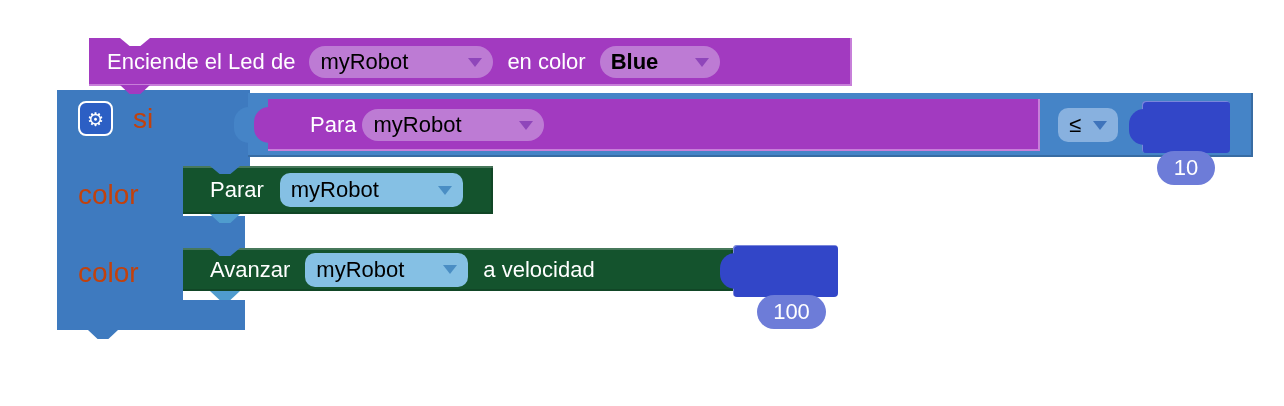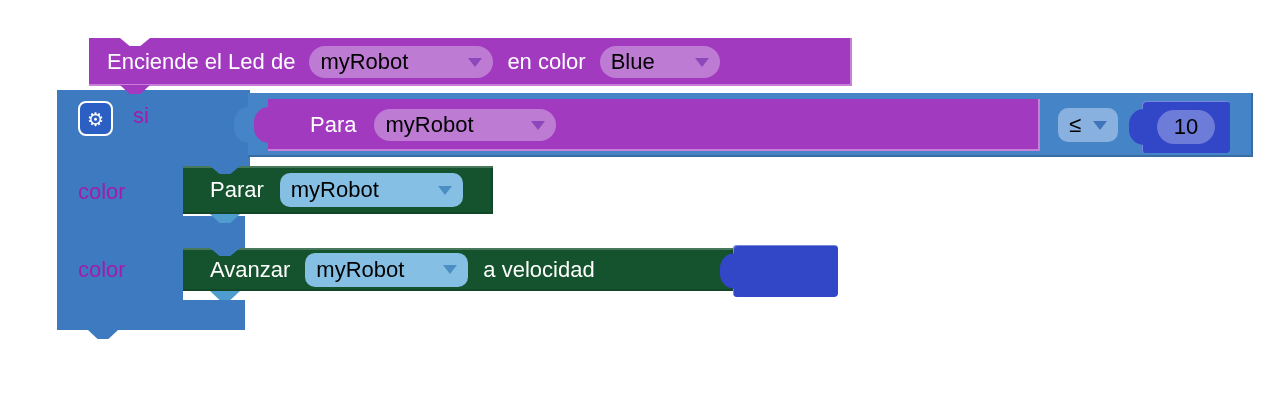--- a/index.html
+++ b/index.html
@@ -23,25 +23,25 @@
   .row{display:flex;align-items:center;height:100%;}
   .dd{display:inline-flex;align-items:center;justify-content:space-between;box-sizing:border-box;
       padding:0 11px;color:#000;font-size:22px;border-radius:16px;height:32px;cursor:pointer;}
   .dd-purple{background:#bd7bd4;}
   .dd-lt{background:#85c0e4;border-radius:10px;height:34px;}
   .dd-cmp{background:#88b1df;border-radius:10px;height:34px;}
   .tri{width:0;height:0;border-left:7px solid transparent;border-right:7px solid transparent;border-top:9px solid #8f46ba;margin-left:10px;flex:0 0 auto;}
   .tri-lt{border-top-color:#4a8ec4;}
   .tri-cmp{border-top-color:#3f74bb;}
   .numfield{position:absolute;display:flex;align-items:center;justify-content:center;
-      background:#6d7cd8;border-radius:17px;height:34px;color:#000000;font-size:22px;cursor:text;}
+      background:#6d7cd8;border-radius:17px;height:34px;color:#ffffff;font-size:22px;cursor:text;margin-top:41px;}
   .gear{position:absolute;width:31px;height:31px;border-radius:8px;background:#2c5fc4;border:2px solid #ffffff;
       display:flex;align-items:center;justify-content:center;color:#fff;font-size:19px;
       font-family:"DejaVu Sans",sans-serif;cursor:pointer;}
-  .lbl{position:absolute;color:#a21caf;font-size:22px;}
+  .lbl{position:absolute;color:#c2410c;font-size:28px;}
 </style>
 </head>
 <body>
 
 <div id="workspace">
 
   <div class="block ifblue" style="left:57px;top:90px;width:193px;height:76px;"></div>
   <div class="block ifblue" style="left:57px;top:166px;width:126px;height:50px;"></div>
   <div class="block ifblue" style="left:57px;top:216px;width:188px;height:32px;"></div>
   <div class="block ifblue" style="left:57px;top:248px;width:126px;height:52px;"></div>
@@ -57,33 +57,33 @@
   <div class="block purple" style="left:57px;top:38px;width:763px;height:48px;margin-left:32px;">
     <div class="ncut" style="background:#ffffff;left:31px;"></div>
     <div class="ntab" style="background:#a23ac0;left:31px;bottom:-8px;"></div>
     <div class="row" style="padding-left:18px;gap:14px;">
       <span>Enciende el Led de</span>
       <span class="dd dd-purple" style="width:184px;">
         <span>myRobot</span>
         <span class="tri"></span>
       </span>
       <span>en color</span>
-      <span class="dd dd-purple" style="width:120px;">
+      <span class="dd dd-purple" style="width:120px;font-weight:bold;">
         <span>Blue</span>
         <span class="tri"></span>
       </span>
     </div>
   </div>
 
   <div class="block cmpblue" style="left:248px;top:93px;width:1005px;height:64px;">
     <div class="vtab" style="background:#4584c7;left:-14px;top:14px;"></div>
 
     <div class="block purple" style="left:20px;top:6px;width:772px;height:52px;">
       <div class="vtab" style="background:#a23ac0;left:-14px;top:8px;"></div>
-      <div class="row" style="padding-left:42px;gap:18px;">
+      <div class="row" style="padding-left:42px;gap:6px;">
         <span>Para</span>
         <span class="dd dd-purple" style="width:182px;">
           <span>myRobot</span>
           <span class="tri"></span>
         </span>
       </div>
     </div>
 
     <span class="dd dd-cmp" style="position:absolute;left:810px;top:15px;width:60px;">
       <span>≤</span>
@@ -116,15 +116,16 @@
       <span class="dd dd-lt" style="width:163px;">
         <span>myRobot</span>
         <span class="tri tri-lt"></span>
       </span>
       <span>a velocidad</span>
     </div>
   </div>
 
   <div class="block numblue" style="left:733px;top:245px;width:105px;height:52px;">
     <div class="vtab" style="background:#3246c8;left:-13px;top:8px;"></div>
+    <div class="numfield" style="left:24px;top:9px;width:69px;">100</div>
   </div>
 
 </div>
 
 </body></html>

